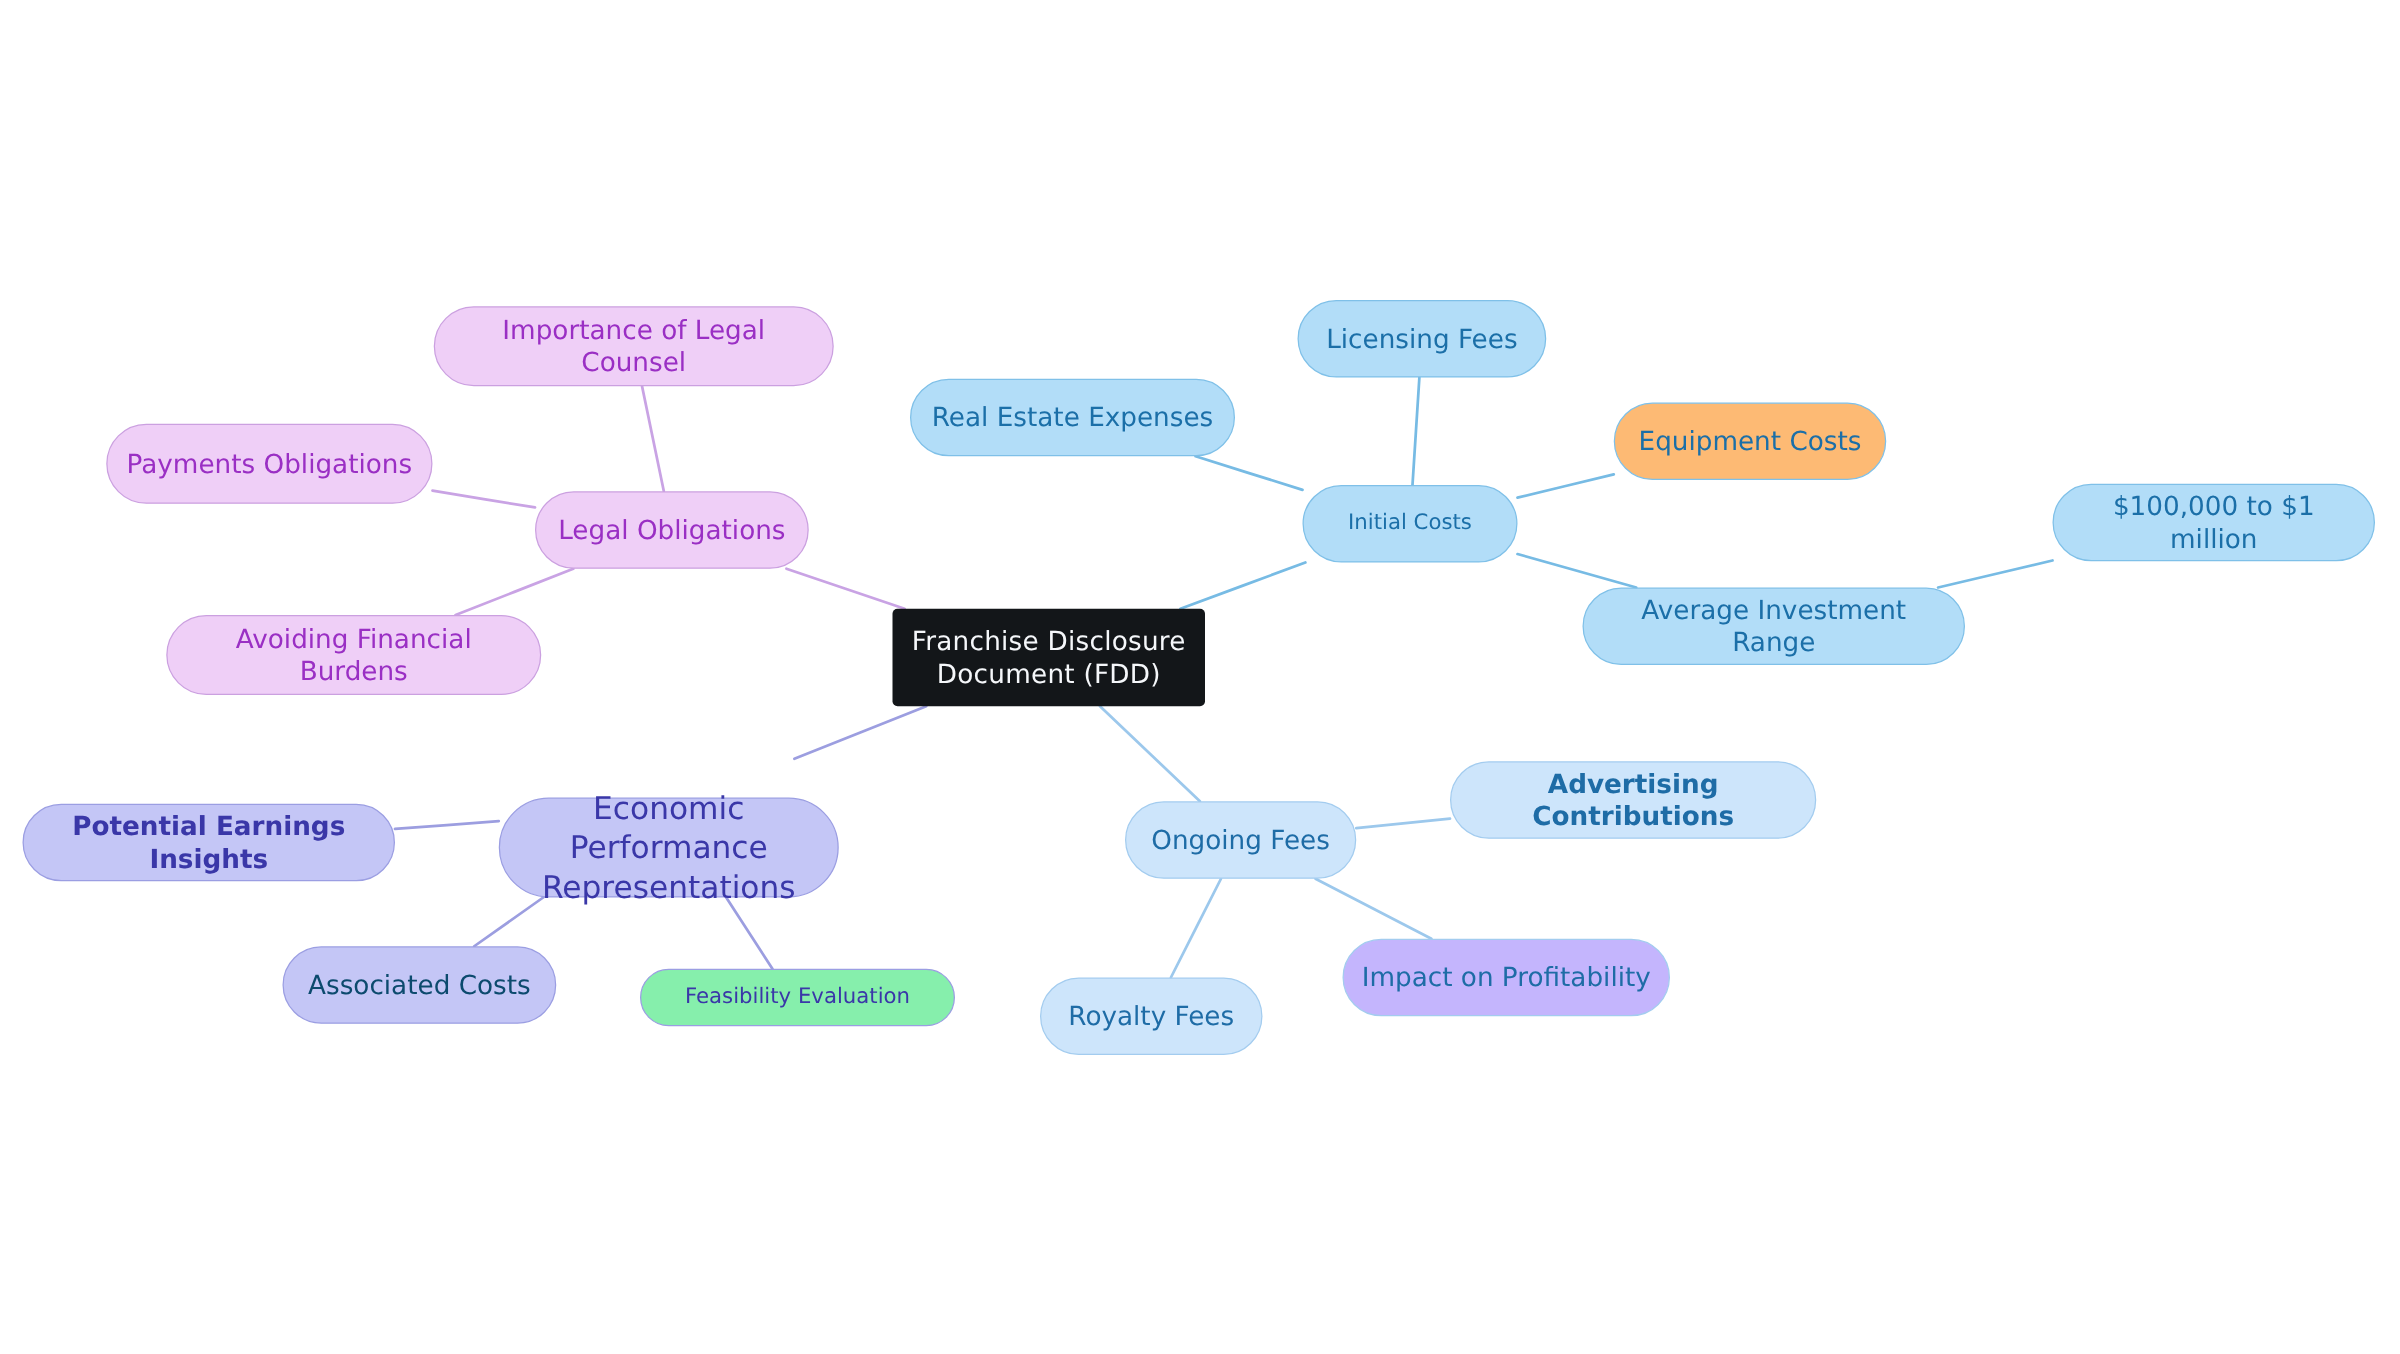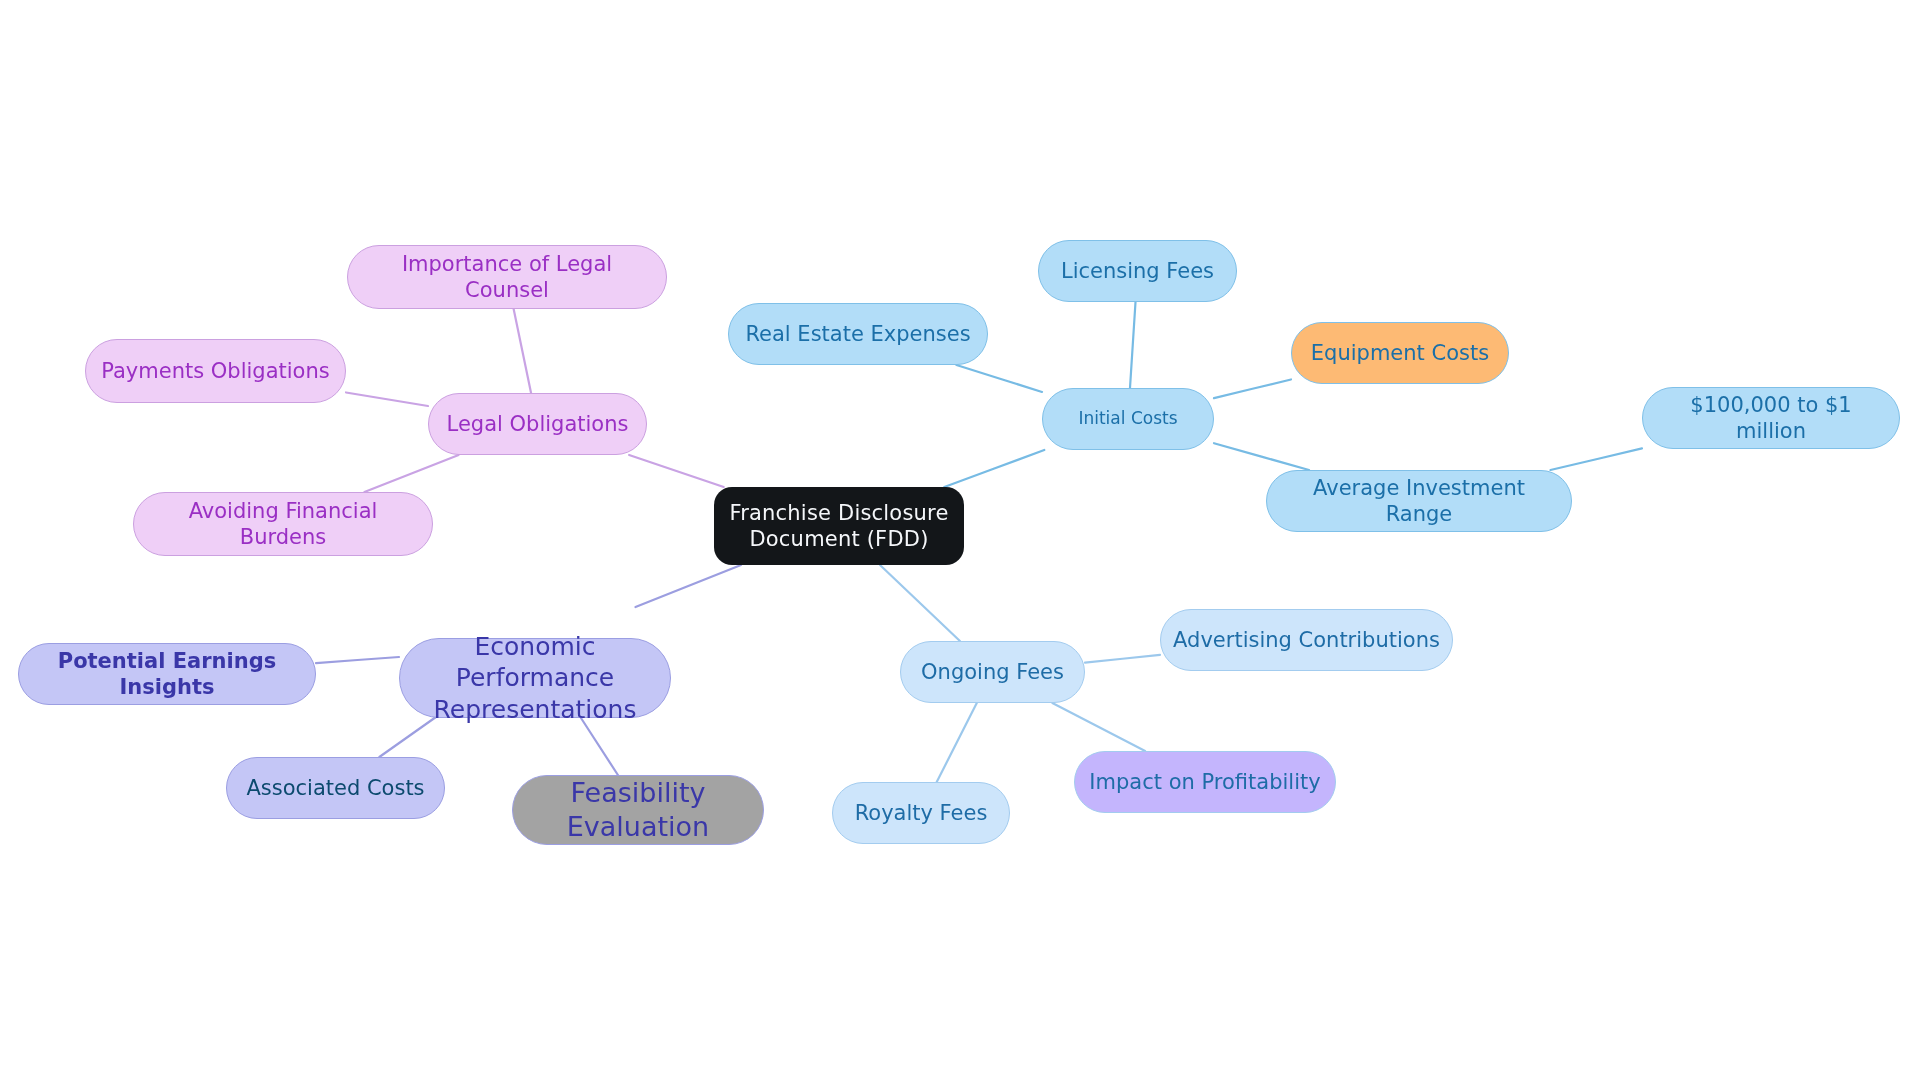--- a/index.html
+++ b/index.html
@@ -31,21 +31,21 @@
     justify-content: center;
     text-align: center;
     border-radius: 999px;
     border-style: solid;
     border-width: 1.5px;
     line-height: 1.25;
     white-space: pre-line;
     padding: 0 10px;
   }
   .node-root {
-    border-radius: 18px;
+    border-radius: 4px;
     border-width: 0;
     color: #f5f7fa;
     background: #131619;
     font-size: 21px;
     letter-spacing: .2px;
   }
   .node-label {
     display: block;
     white-space: pre-line;
   }
@@ -81,22 +81,22 @@
       <div class="node" style="left: 347px; top: 245px; width: 320px; height: 64px; font-size: 21px; background: rgb(239, 207, 247); border-color: rgb(203, 160, 224); color: rgb(154, 47, 196);"><span class="node-label">Importance of Legal Counsel</span></div>
       <div class="node" style="left: 85px; top: 339px; width: 261px; height: 64px; font-size: 21px; background: rgb(239, 207, 247); border-color: rgb(203, 160, 224); color: rgb(154, 47, 196);"><span class="node-label">Payments Obligations</span></div>
       <div class="node" style="left: 133px; top: 492px; width: 300px; height: 64px; font-size: 21px; background: rgb(239, 207, 247); border-color: rgb(203, 160, 224); color: rgb(154, 47, 196);"><span class="node-label">Avoiding Financial Burdens</span></div>
       <div class="node" style="left: 1042px; top: 388px; width: 172px; height: 62px; font-size: 17px; background: rgb(178, 221, 248); border-color: rgb(127, 192, 232); color: rgb(27, 111, 168);"><span class="node-label">Initial Costs</span></div>
       <div class="node" style="left: 1038px; top: 240px; width: 199px; height: 62px; font-size: 21px; background: rgb(178, 221, 248); border-color: rgb(127, 192, 232); color: rgb(27, 111, 168);"><span class="node-label">Licensing Fees</span></div>
       <div class="node" style="left: 728px; top: 303px; width: 260px; height: 62px; font-size: 21px; background: rgb(178, 221, 248); border-color: rgb(127, 192, 232); color: rgb(27, 111, 168);"><span class="node-label">Real Estate Expenses</span></div>
       <div class="node" style="left: 1291px; top: 322px; width: 218px; height: 62px; font-size: 21px; background: #fdba74; border-color: rgb(127, 192, 232); color: rgb(27, 111, 168);"><span class="node-label">Equipment Costs</span></div>
       <div class="node" style="left: 1266px; top: 470px; width: 306px; height: 62px; font-size: 21px; background: rgb(178, 221, 248); border-color: rgb(127, 192, 232); color: rgb(27, 111, 168);"><span class="node-label">Average Investment Range</span></div>
       <div class="node" style="left: 1642px; top: 387px; width: 258px; height: 62px; font-size: 21px; background: rgb(178, 221, 248); border-color: rgb(127, 192, 232); color: rgb(27, 111, 168);"><span class="node-label">$100,000 to $1 million</span></div>
       <div class="node" style="left: 900px; top: 641px; width: 185px; height: 62px; font-size: 21px; background: rgb(205, 229, 251); border-color: rgb(163, 204, 239); color: rgb(30, 108, 166);"><span class="node-label">Ongoing Fees</span></div>
-      <div class="node" style="left: 1160px; top: 609px; width: 293px; height: 62px; font-size: 21px; background: rgb(205, 229, 251); border-color: rgb(163, 204, 239); color: rgb(30, 108, 166);"><span class="node-label">Advertising Contributions</span></div>
+      <div class="node" style="left: 1160px; top: 609px; width: 293px; height: 62px; font-size: 21px; background: rgb(205, 229, 251); border-color: rgb(163, 204, 239); color: rgb(30, 108, 166); font-weight: bold;"><span class="node-label">Advertising Contributions</span></div>
       <div class="node" style="left: 1074px; top: 751px; width: 262px; height: 62px; font-size: 21px; background: #c4b5fd; border-color: rgb(163, 204, 239); color: rgb(30, 108, 166);"><span class="node-label">Impact on Profitability</span></div>
       <div class="node" style="left: 832px; top: 782px; width: 178px; height: 62px; font-size: 21px; background: rgb(205, 229, 251); border-color: rgb(163, 204, 239); color: rgb(30, 108, 166);"><span class="node-label">Royalty Fees</span></div>
       <div class="node" style="left: 399px; top: 607px; width: 272px; height: 80px; font-size: 25px; background: rgb(196, 198, 246); border-color: rgb(155, 158, 226); color: rgb(58, 55, 168); margin-top: 31px;"><span class="node-label">Economic Performance
 Representations</span></div>
       <div class="node" style="left: 18px; top: 643px; width: 298px; height: 62px; font-size: 21px; background: rgb(196, 198, 246); border-color: rgb(155, 158, 226); color: rgb(58, 55, 168); font-weight: bold;"><span class="node-label">Potential Earnings Insights</span></div>
       <div class="node" style="left: 226px; top: 757px; width: 219px; height: 62px; font-size: 21px; background: rgb(196, 198, 246); border-color: rgb(155, 158, 226); color: #0c4a6e;"><span class="node-label">Associated Costs</span></div>
-      <div class="node" style="left: 512px; top: 775px; width: 252px; height: 70px; font-size: 27px; background: #a3a3a3; border-color: rgb(155, 158, 226); color: rgb(58, 55, 168);"><span class="node-label">Feasibility Evaluation</span></div>
+      <div class="node" style="left: 512px; top: 775px; width: 252px; height: 46px; font-size: 17px; background: #86efac; border-color: rgb(155, 158, 226); color: rgb(58, 55, 168);"><span class="node-label">Feasibility Evaluation</span></div>
     </div>
 </div>
 
 </body></html>

